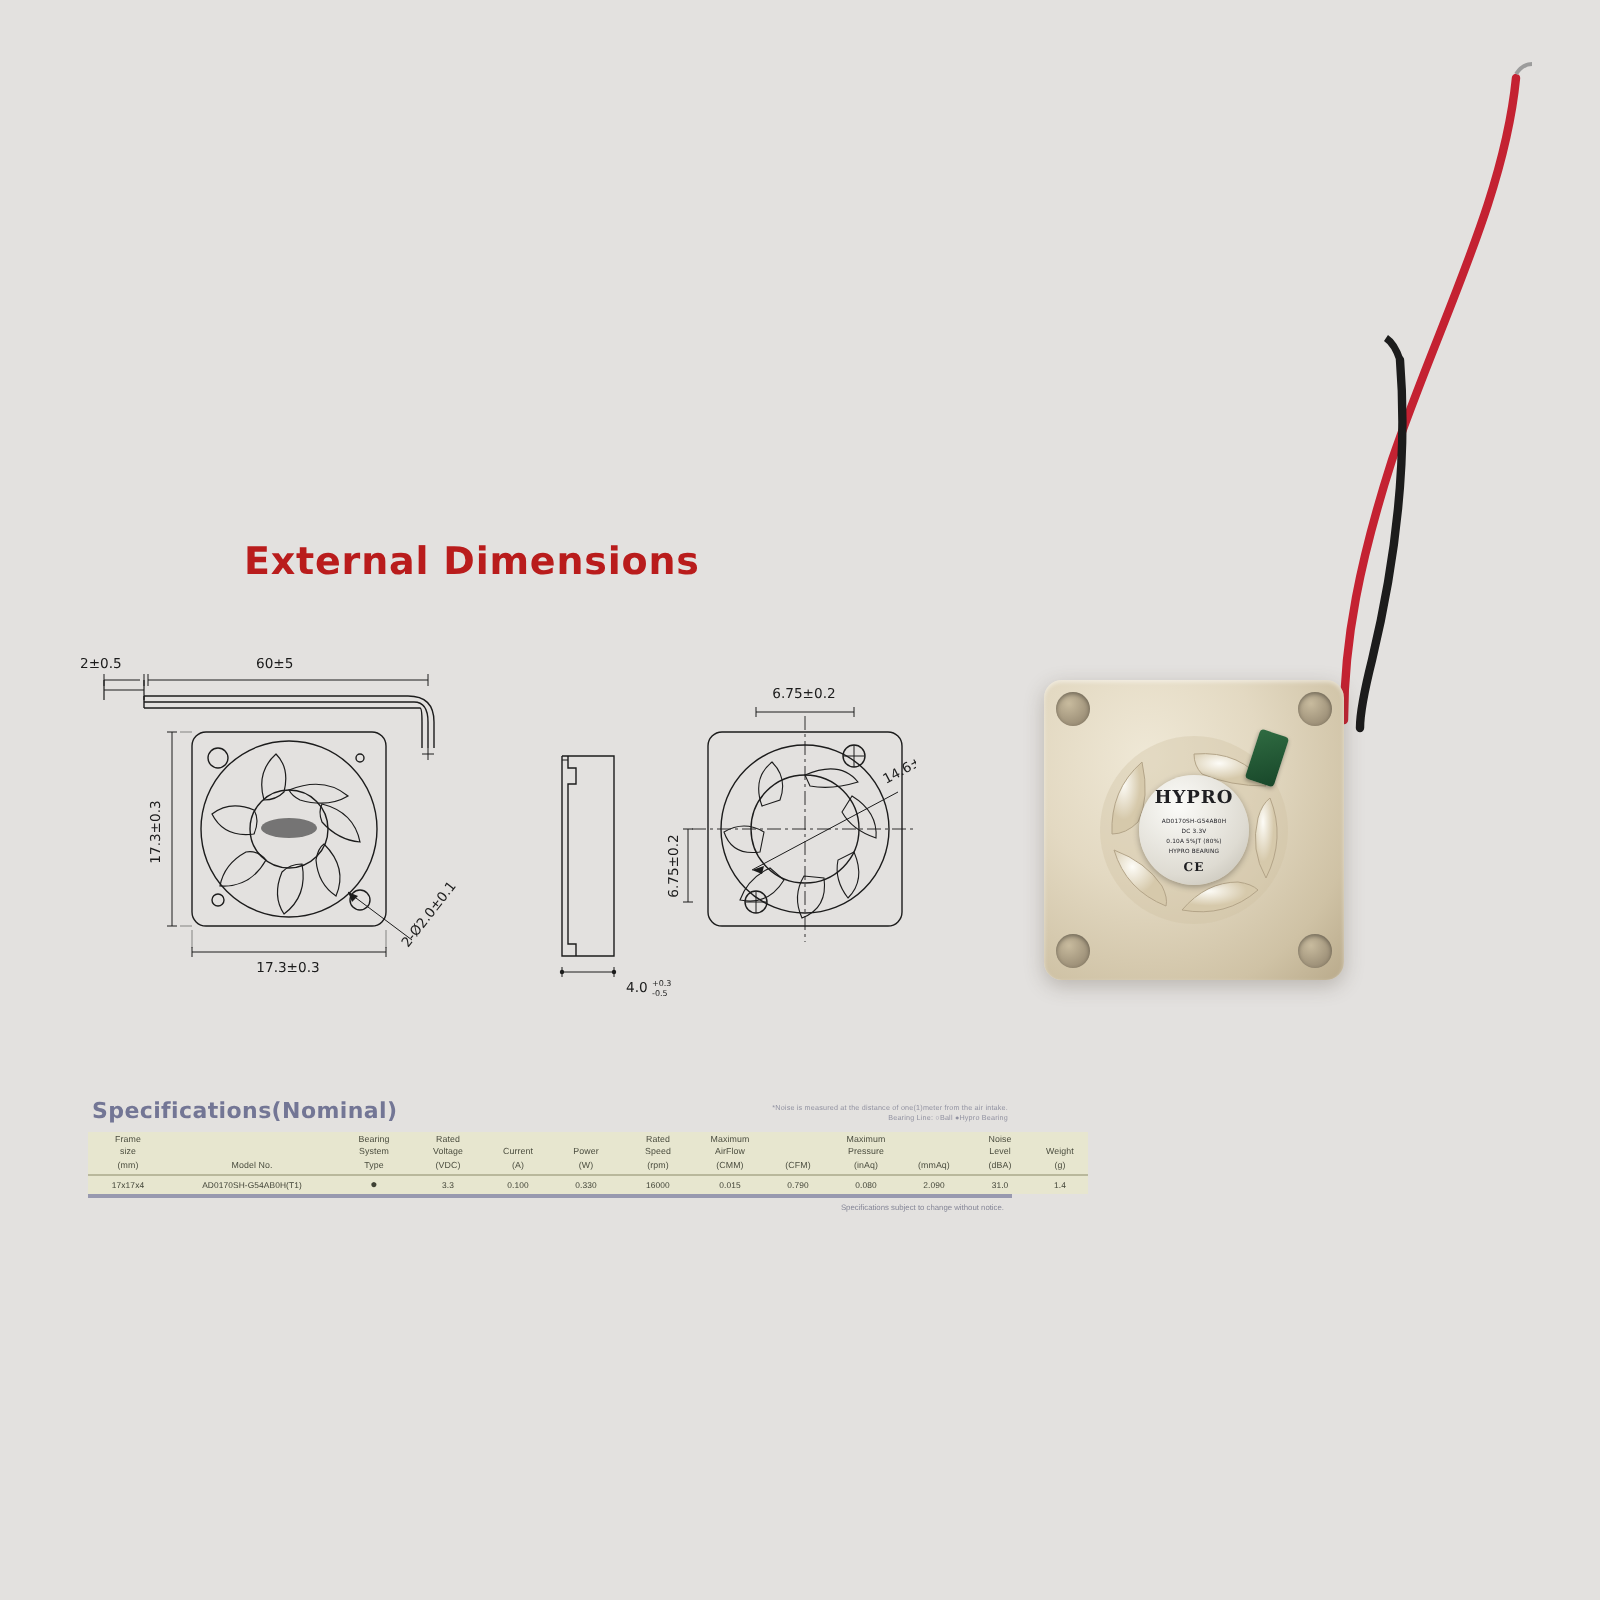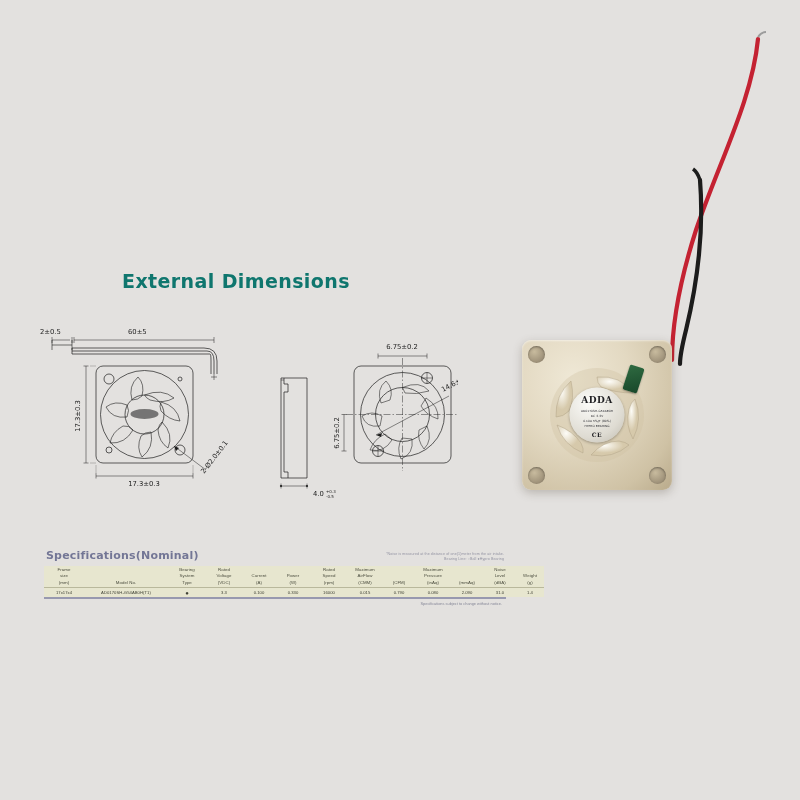--- a/index.html
+++ b/index.html
@@ -8,21 +8,21 @@
     background:#e3e1df;
     font-family:"Liberation Sans",sans-serif;
     overflow:hidden;position:relative;
   }
   .stage{position:absolute;inset:0;}
 
   
   #heading{
     position:absolute;left:122px;top:270px;
     font-size:19px;font-weight:bold;letter-spacing:.4px;
-    color:#0f766e;
+    color:#b91c1c;
     font-family:"DejaVu Sans",sans-serif;
   }
 
   
   #drawings{position:absolute;left:28px;top:318px;width:430px;height:195px;}
   #drawings svg{display:block;}
 
   
   #spec{position:absolute;left:44px;top:549px;width:462px;}
   #spec-title{
@@ -356,21 +356,21 @@
           <path d="M86 32 Q94 52 84 72 Q76 58 80 42 Q82 35 86 32Z"></path>
           <path d="M80 78 Q64 92 42 88 Q54 74 70 74 Q77 75 80 78Z"></path>
           <path d="M34 86 Q14 78 8 58 Q24 64 32 76 Q35 82 34 86Z"></path>
           <path d="M7 50 Q6 28 22 14 Q26 32 20 44 Q14 50 7 50Z"></path>
         </g>
       </svg>
 
       <div id="connector"></div>
 
       <div id="hub">
-        <div id="label-brand">ADDA</div>
+        <div id="label-brand">HYPRO</div>
         <div class="label-line" style="top:22px">AD0170SH-G54AB0H</div>
         <div class="label-line" style="top:27px">DC  3.3V</div>
         <div class="label-line" style="top:32px">0.10A  5%JT  (80%)</div>
         <div class="label-line" style="top:37px">HYPRO BEARING</div>
         <div id="label-ce">CE</div>
       </div>
     </div>
   </div>
 
 </div>

